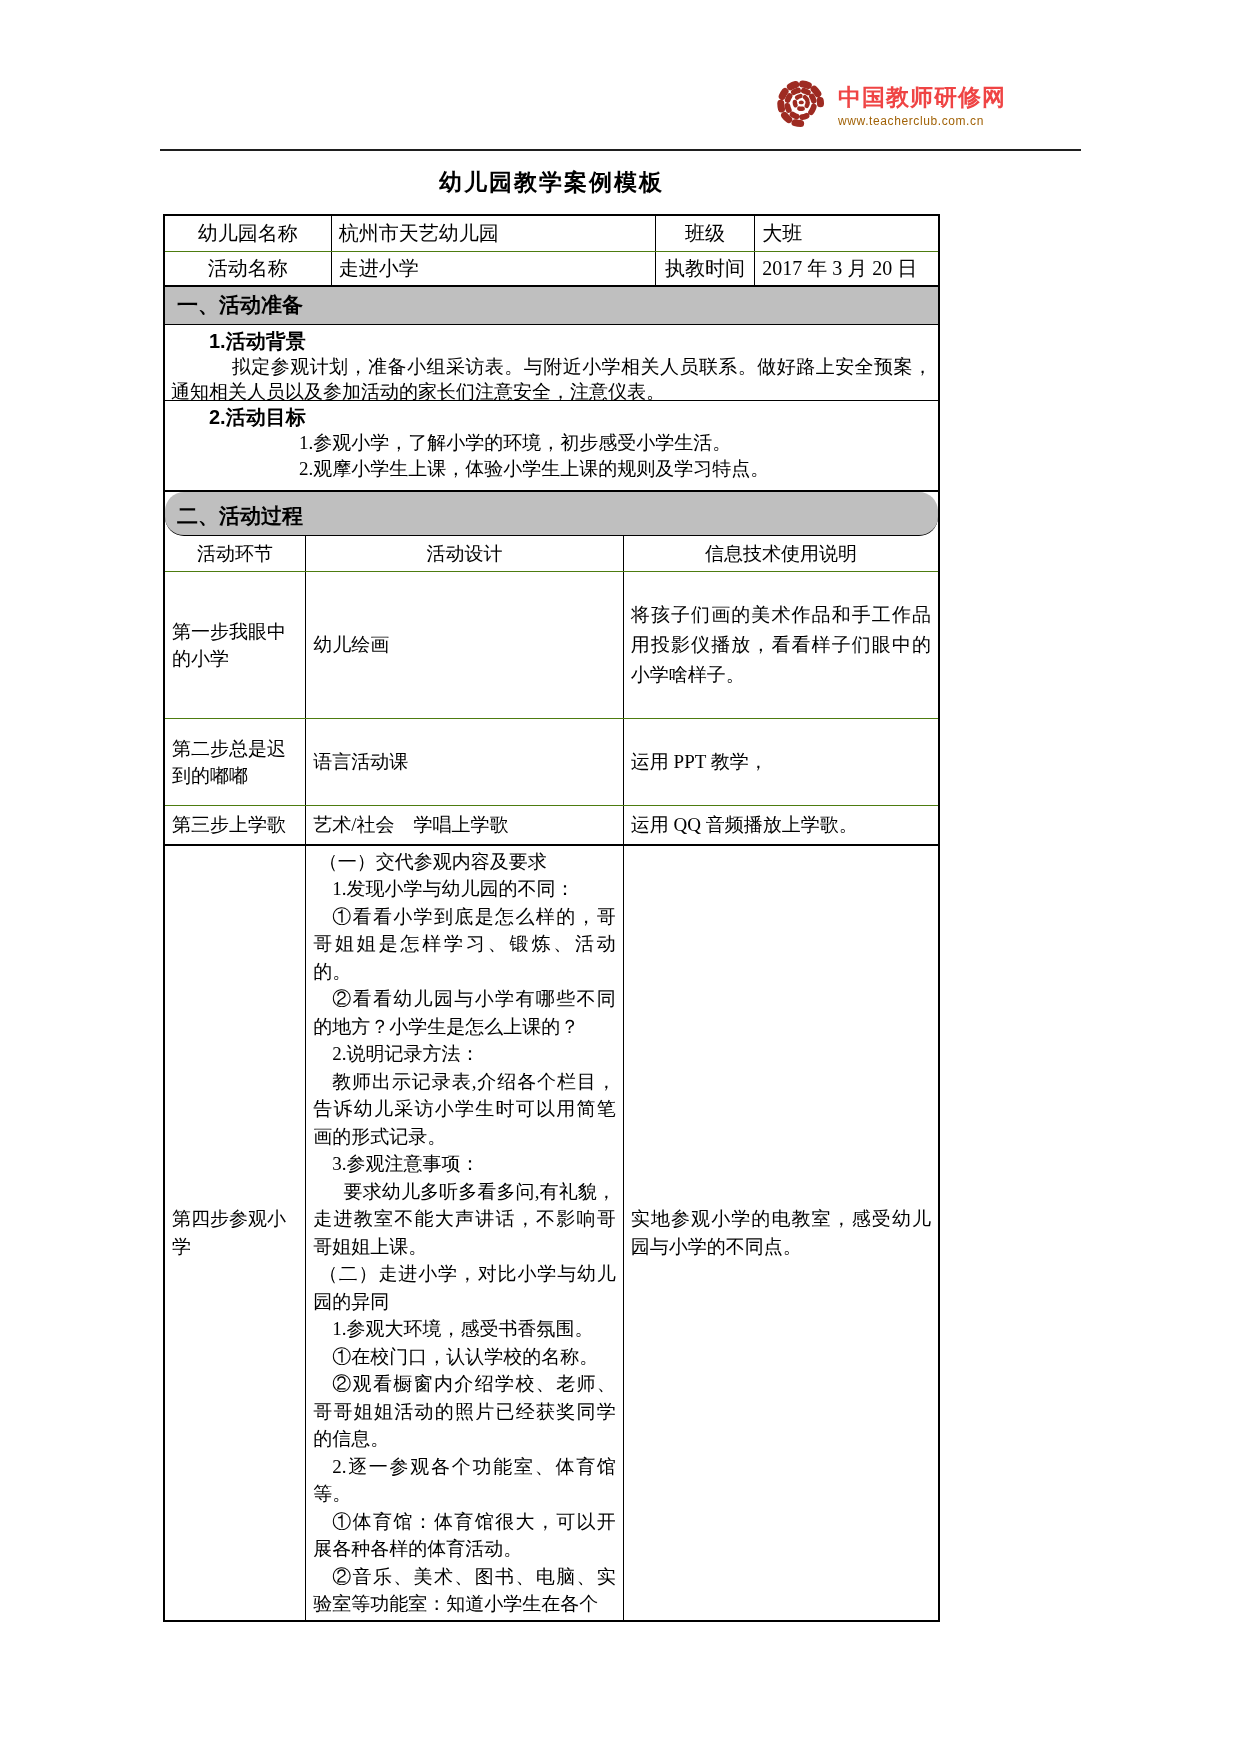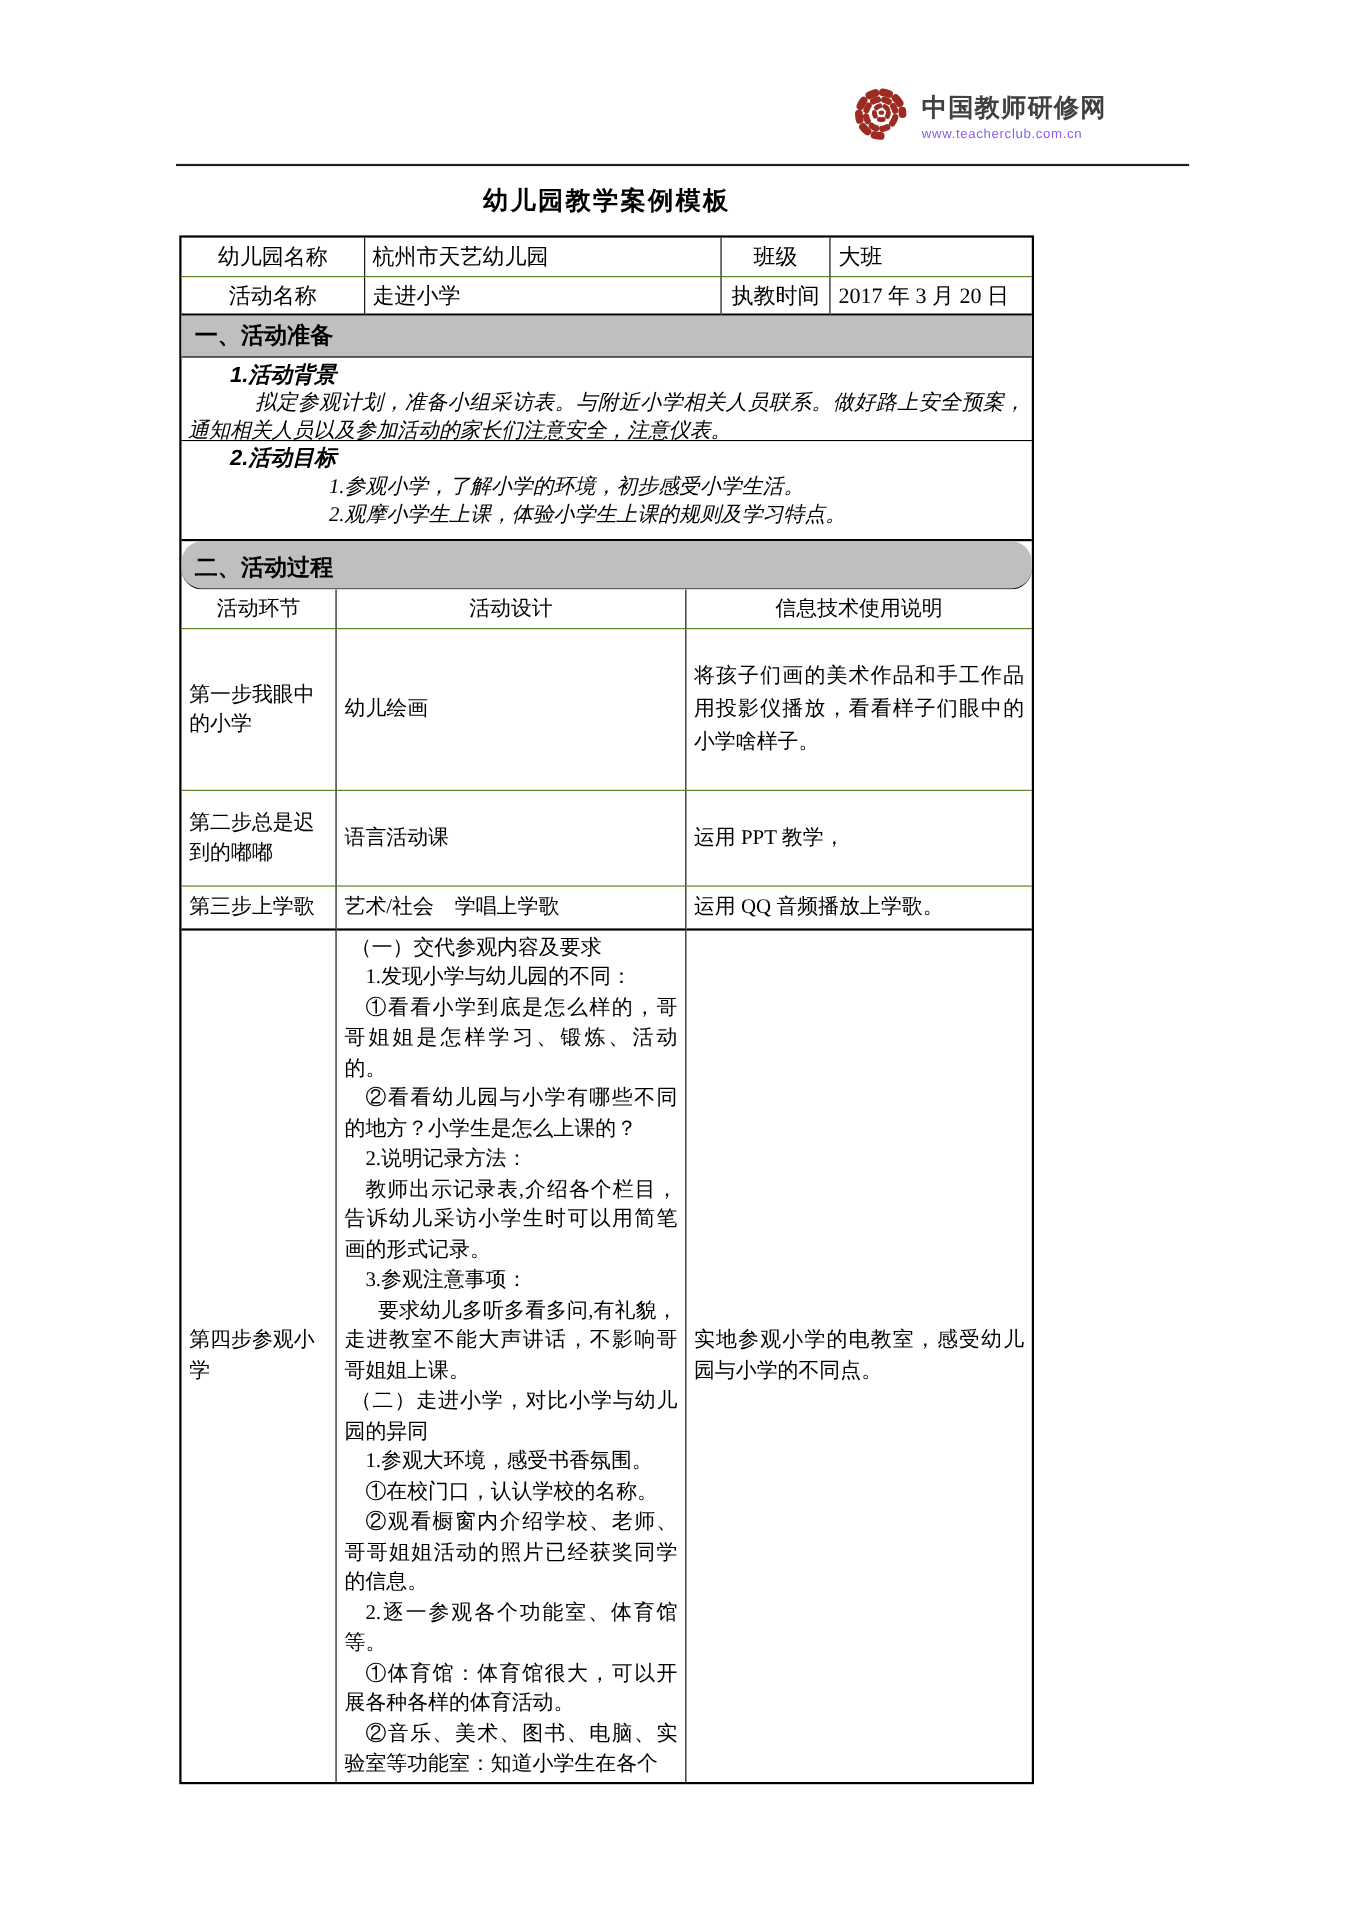--- a/index.html
+++ b/index.html
@@ -7,23 +7,23 @@
     position:relative; width:1241px; height:1754px; margin:0 auto;
     background:#ffffff; overflow:hidden;
     font-family:"Liberation Serif","DejaVu Serif",serif; color:#000;
   }
   .hei { font-family:"Liberation Sans","DejaVu Sans",sans-serif; }
 
   
   .brand { position:absolute; top:72px; left:768px; width:320px; display:flex; align-items:center; }
   .logo-mark { width:64px; height:66px; flex:0 0 auto; }
   .logo-texts { margin-left:6px; }
-  .logo-name { font-size:23px; font-weight:600; color:#404040; letter-spacing:1px;
+  .logo-name { font-size:23px; font-weight:600; color:#ef4444; letter-spacing:1px;
                font-family:"Liberation Sans","DejaVu Sans",sans-serif; }
-  .logo-url  { font-size:12px; color:#8b5cf6; letter-spacing:0.6px; margin-top:1px;
+  .logo-url  { font-size:12px; color:#a16207; letter-spacing:0.6px; margin-top:1px;
                font-family:"Liberation Sans","DejaVu Sans",sans-serif; }
   .rule { position:absolute; left:160px; top:149px; width:921px; height:2px; background:#1f1f1f; }
 
   
   .title { position:absolute; top:167px; left:163px; width:777px; text-align:center;
            font-size:23px; font-weight:bold; letter-spacing:2px; }
 
   
   .doc { position:absolute; left:163px; top:214px; width:777px;
          border:2px solid #000; box-sizing:border-box; font-size:19px; }
@@ -39,21 +39,21 @@
   .t-info td { font-size:20px; }
 
   
   .band { background:#bfbfbf; display:flex; align-items:flex-end; padding:0 0 5px 12px;
           font-weight:bold; font-size:21px; box-sizing:border-box;
           border-bottom:1px solid #000; }
   .band1 { height:38px; }
   .band2 { height:44px;border-radius:19px; }
 
   
-  .sec { padding:3px 6px 2px 6px; box-sizing:border-box;font-style:italic; }
+  .sec { padding:3px 6px 2px 6px; box-sizing:border-box; }
   .sec-bg { height:76px; border-bottom:1px solid #000; }
   .sec-goal { height:91px; border-bottom:2px solid #000; }
   .sec-h { font-weight:bold; font-size:20px; padding-left:38px; line-height:26px; }
   .sec-bg p { margin:0; line-height:25px; text-indent:3.2em; text-align:justify; }
   .goal-line { line-height:26px; padding-left:128px; }
 
   
   .t-proc .hdr td { height:31px; text-align:center; }
   .t-proc td { line-height:27.5px; }
   .tech-tall { line-height:30px !important; text-align:justify; padding-top:6px; }

